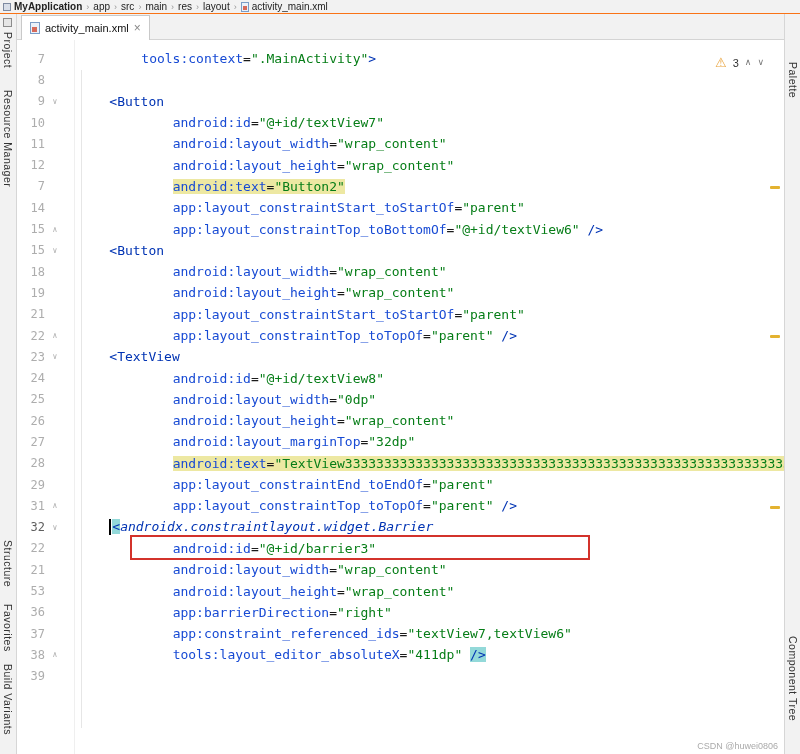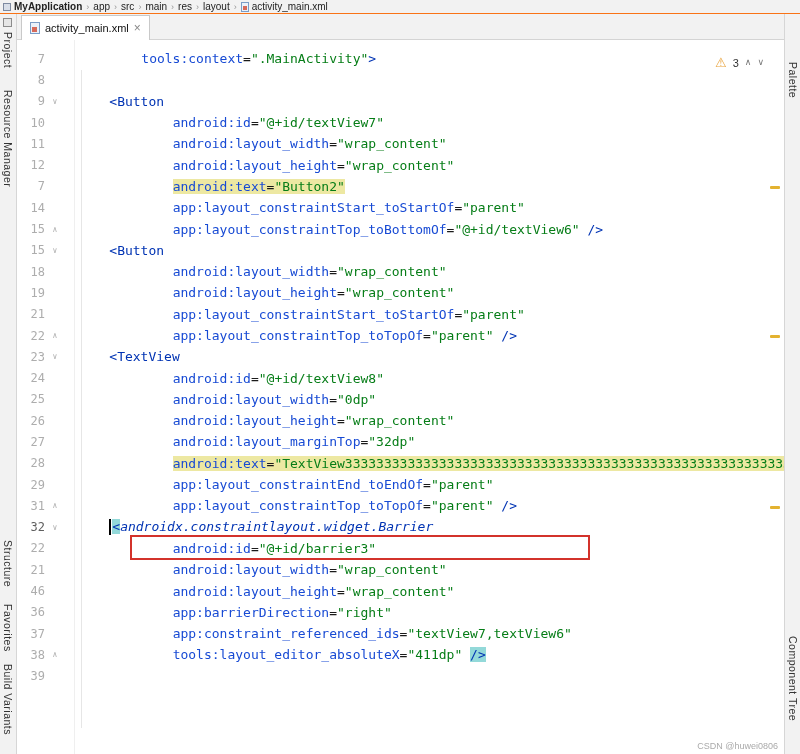--- a/index.html
+++ b/index.html
@@ -144,21 +144,21 @@
         <div class="row"><span class="ln">24</span><span class="fold"></span><span class="txt" style="padding-left: 62.64px;"><span class="tk-attr">android:id</span><span class="tk-plain">=</span><span class="tk-val">"@+id/textView8"</span></span></div>
         <div class="row"><span class="ln">25</span><span class="fold"></span><span class="txt" style="padding-left: 62.64px;"><span class="tk-attr">android:layout_width</span><span class="tk-plain">=</span><span class="tk-val">"0dp"</span></span></div>
         <div class="row"><span class="ln">26</span><span class="fold"></span><span class="txt" style="padding-left: 62.64px;"><span class="tk-attr">android:layout_height</span><span class="tk-plain">=</span><span class="tk-val">"wrap_content"</span></span></div>
         <div class="row"><span class="ln">27</span><span class="fold"></span><span class="txt" style="padding-left: 62.64px;"><span class="tk-attr">android:layout_marginTop</span><span class="tk-plain">=</span><span class="tk-val">"32dp"</span></span></div>
         <div class="row"><span class="ln">28</span><span class="fold"></span><span class="txt" style="padding-left: 62.64px;"><span class="tk-attr hl-warn">android:text</span><span class="tk-plain hl-warn">=</span><span class="tk-val hl-warn">"TextView3333333333333333333333333333333333333333333333333333333333333333333333333333333333</span></span></div>
         <div class="row"><span class="ln">29</span><span class="fold"></span><span class="txt" style="padding-left: 62.64px;"><span class="tk-attr">app:layout_constraintEnd_toEndOf</span><span class="tk-plain">=</span><span class="tk-val">"parent"</span></span></div>
         <div class="row"><span class="ln">31</span><span class="fold">∧</span><span class="txt" style="padding-left: 62.64px;"><span class="tk-attr">app:layout_constraintTop_toTopOf</span><span class="tk-plain">=</span><span class="tk-val">"parent"</span><span class="tk-tag"> /&gt;</span></span></div>
         <div class="row"><span class="ln caret-line">32</span><span class="fold">∨</span><span class="txt" style="padding-left: 31.32px; font-style: italic;"><span class="caret"></span><span class="tk-tag hl-brace">&lt;</span><span class="tk-tag">androidx.constraintlayout.widget.Barrier</span></span></div>
         <div class="row"><span class="ln">22</span><span class="fold"></span><span class="txt" style="padding-left: 62.64px;"><span class="tk-attr">android:id</span><span class="tk-plain">=</span><span class="tk-val">"@+id/barrier3"</span></span></div>
         <div class="row"><span class="ln">21</span><span class="fold"></span><span class="txt" style="padding-left: 62.64px;"><span class="tk-attr">android:layout_width</span><span class="tk-plain">=</span><span class="tk-val">"wrap_content"</span></span></div>
-        <div class="row"><span class="ln">46</span><span class="fold"></span><span class="txt" style="padding-left: 62.64px;"><span class="tk-attr">android:layout_height</span><span class="tk-plain">=</span><span class="tk-val">"wrap_content"</span></span></div>
+        <div class="row"><span class="ln">53</span><span class="fold"></span><span class="txt" style="padding-left: 62.64px;"><span class="tk-attr">android:layout_height</span><span class="tk-plain">=</span><span class="tk-val">"wrap_content"</span></span></div>
         <div class="row"><span class="ln">36</span><span class="fold"></span><span class="txt" style="padding-left: 62.64px;"><span class="tk-attr">app:barrierDirection</span><span class="tk-plain">=</span><span class="tk-val">"right"</span></span></div>
         <div class="row"><span class="ln">37</span><span class="fold"></span><span class="txt" style="padding-left: 62.64px;"><span class="tk-attr">app:constraint_referenced_ids</span><span class="tk-plain">=</span><span class="tk-val">"textView7,textView6"</span></span></div>
         <div class="row"><span class="ln">38</span><span class="fold">∧</span><span class="txt" style="padding-left: 62.64px;"><span class="tk-attr">tools:layout_editor_absoluteX</span><span class="tk-plain">=</span><span class="tk-val">"411dp"</span><span class="tk-plain"> </span><span class="tk-tag hl-brace">/&gt;</span></span></div>
         <div class="row"><span class="ln">39</span><span class="fold"></span></div>
       </div>
 
     <div class="warn-widget">
       <span class="warn-tri">⚠</span>
       <span>3</span>
       <span class="chev">∧</span>

